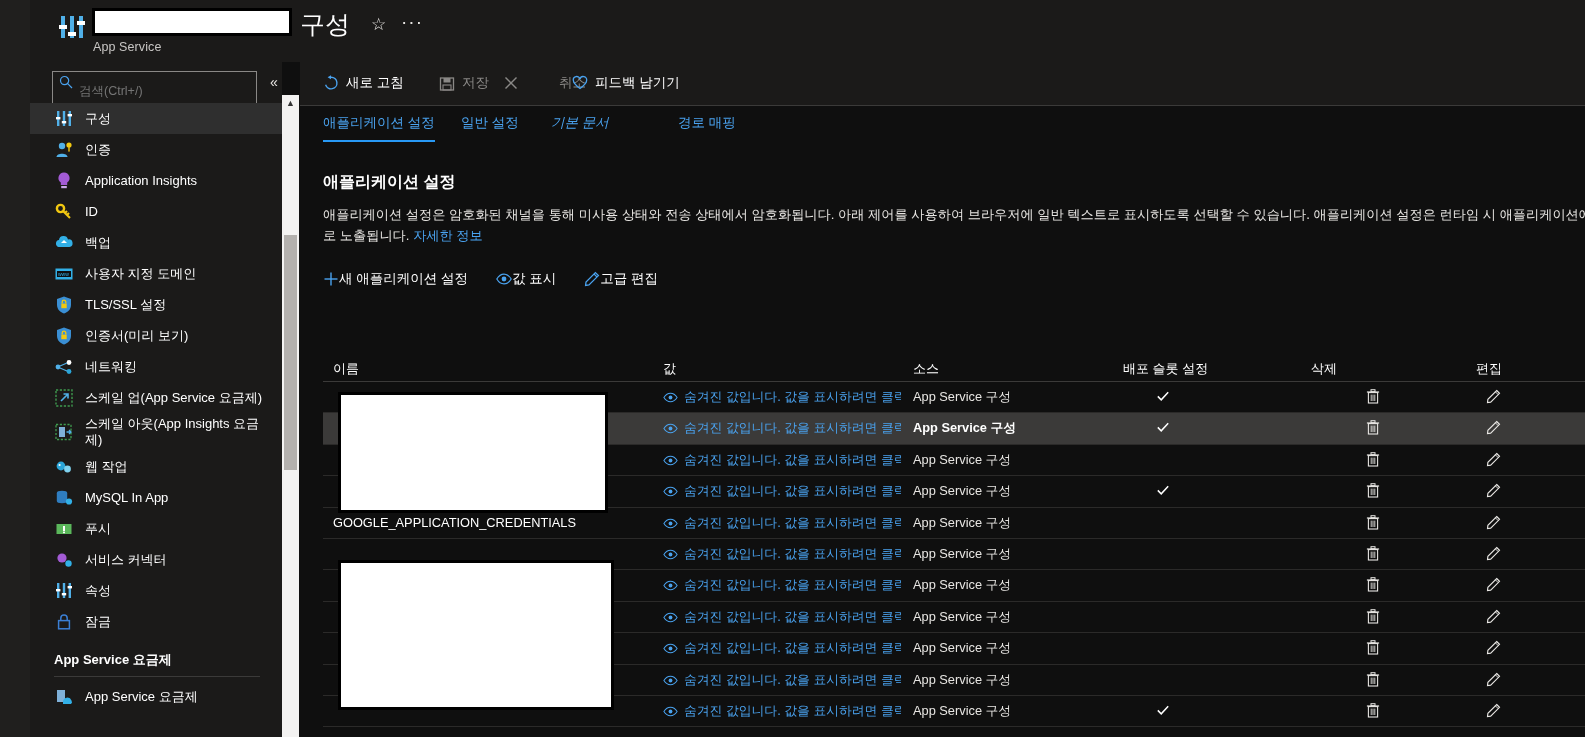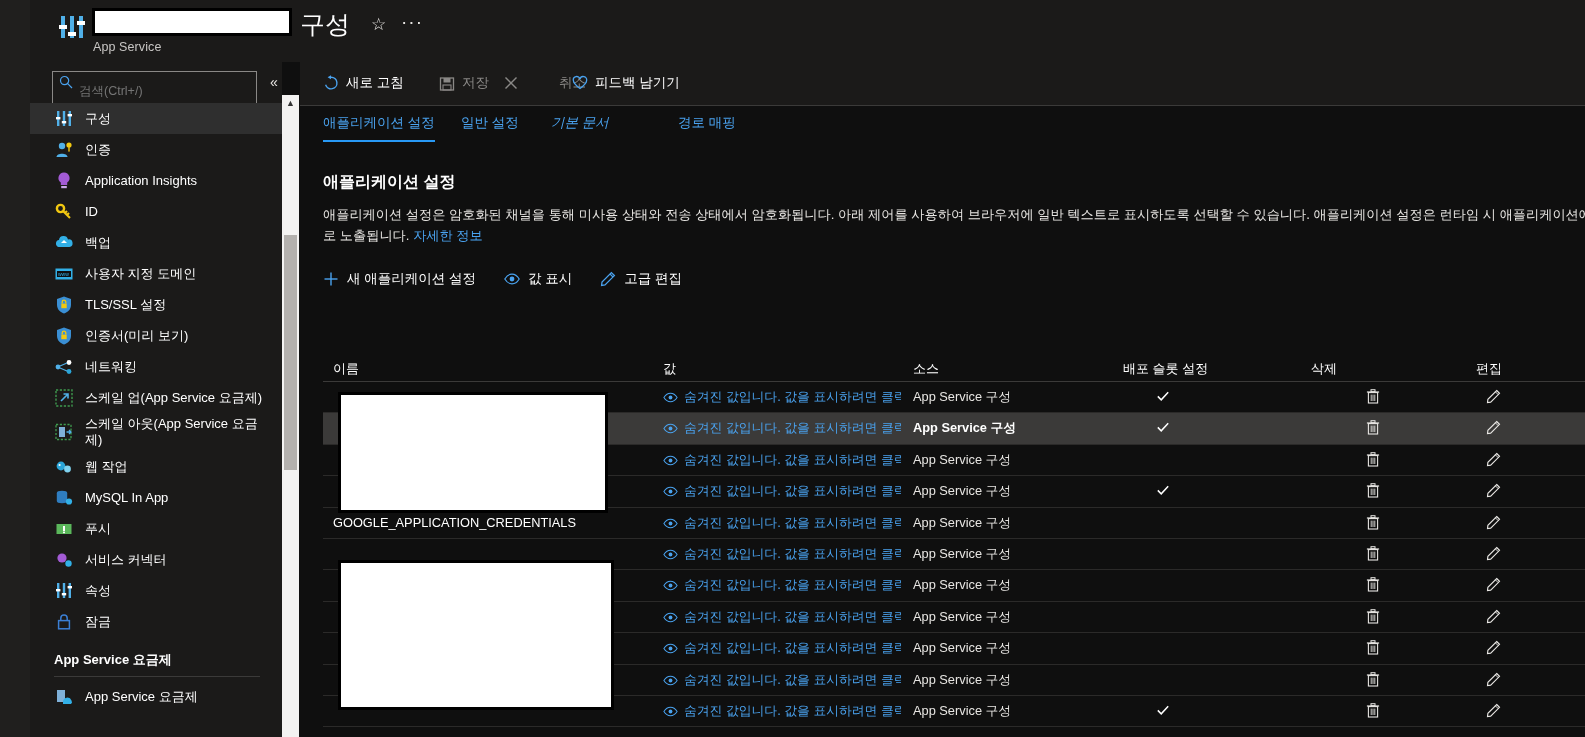--- a/index.html
+++ b/index.html
@@ -83,21 +83,21 @@
   }
 
   .sec-title { position: absolute; left: 23px; top: 110px; font-size: 16px; font-weight: bold; color: #ffffff; }
   .sec-desc {
     position: absolute; left: 23px; top: 142px; width: 1420px; font-size: 13.2px; color: #e8e6e3;
     line-height: 21px; white-space: normal;
   }
   .sec-desc a { color: #4aa3f0; text-decoration: none; cursor: pointer; }
 
   .actions { position: absolute; left: 23px; top: 208px; display: flex; align-items: center; gap: 28px; }
-  .act { display: flex; align-items: center; gap: 8px; font-size: 13.5px; color: #ffffff; cursor: pointer; white-space: nowrap; }
+  .act { display: flex; align-items: center; font-size: 13.5px; color: #ffffff; cursor: pointer; white-space: nowrap; }
   .act .ai { width: 16px; height: 16px; display: block; }
 
   .filter-wrap { position: absolute; left: 26px; top: 247px; width: 296px; height: 24px; }
   .filter-box {
     width: 296px; height: 24px; background: #0f0f0f; border: 1px solid #8a8886;
     color: #c8c6c4; font-size: 12.8px; padding-left: 30px; outline: none;
     font-family: "Liberation Sans", sans-serif;
   }
   .filter-icon { position: absolute; left: 9px; top: 5px; width: 14px; height: 14px; pointer-events: none; }
 
@@ -240,21 +240,21 @@
               <path d="M7 13 L14 6 M9.5 6 L14 6 L14 10.5" stroke="#50b0e8" stroke-width="1.6" fill="none"></path>
             </svg></span>
           <span class="nlabel">스케일 업(App Service 요금제)</span>
         </div>
         <div class="nav-item">
           <span class="nico"><svg viewBox="0 0 20 20" style="width: 20px; height: 20px;">
               <rect x="2" y="2.5" width="15" height="15" fill="none" stroke="#3f9b4f" stroke-width="1.3" stroke-dasharray="2.2 1.6"></rect>
               <rect x="5" y="5" width="6" height="10" fill="#7fb0d8"></rect>
               <path d="M12.5 10 L17 10 M15 8 L17 10 L15 12" stroke="#50b0e8" stroke-width="1.3" fill="none"></path>
             </svg></span>
-          <span class="nlabel">스케일 아웃(App Service 요금제)</span>
+          <span class="nlabel">스케일 아웃(App Insights 요금제)</span>
         </div>
         <div class="nav-item">
           <span class="nico"><svg viewBox="0 0 20 20" style="width: 20px; height: 20px;">
               <circle cx="7" cy="9" r="4.4" fill="#2aa5d8"></circle>
               <circle cx="13.5" cy="12" r="3.4" fill="#7fd3f0"></circle>
               <circle cx="5.6" cy="8" r="1.1" fill="#ffffff"></circle>
             </svg></span>
           <span class="nlabel">웹 작업</span>
         </div>
         <div class="nav-item">

